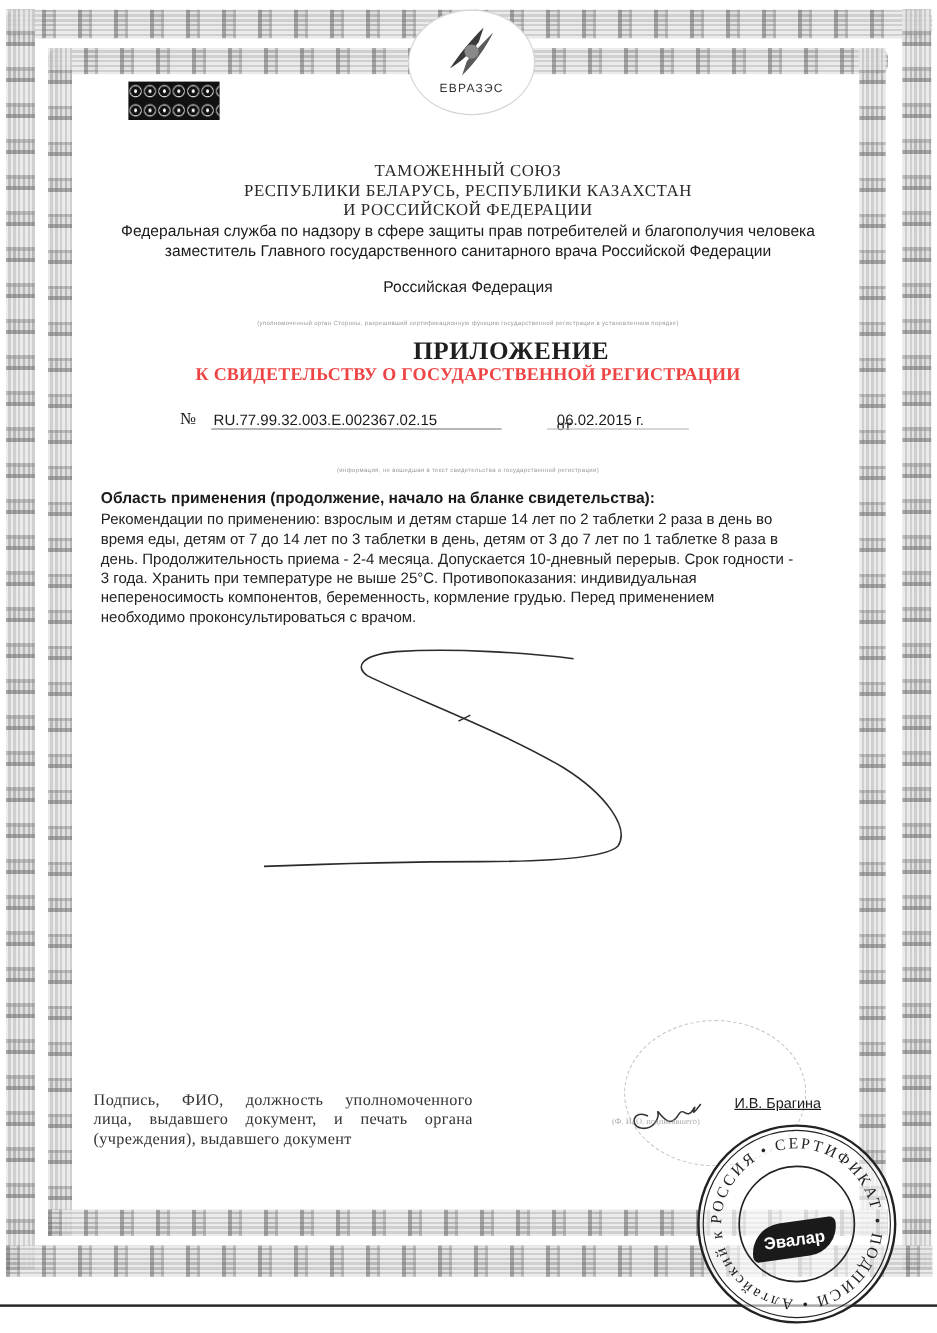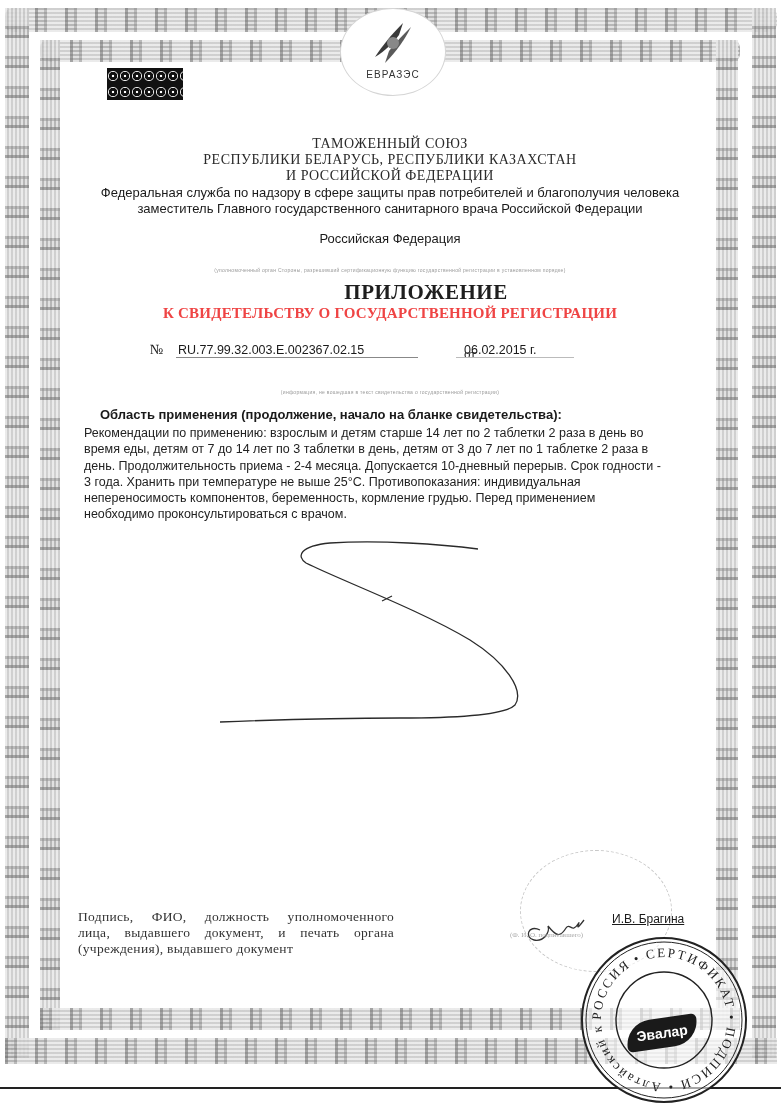--- a/index.html
+++ b/index.html
@@ -51,21 +51,21 @@
   .title-2 { top: 305px; font-size: 15px; font-weight: bold; letter-spacing: 0.2px; color: #ef4444; }
 
   .regline { position: absolute; top: 342px; left: 150px; width: 450px; height: 18px; font-size: 12.5px; }
   .regline .no-sign { position: absolute; left: 0; top: 0; font-family: "Liberation Serif", serif; font-size: 14px; }
   .regline .reg-num { position: absolute; left: 26px; top: 1px; width: 240px; border-bottom: 1px solid #888; padding-left: 2px; }
   .regline .ot { position: absolute; left: 278px; top: 4px; font-family: "Liberation Serif", serif; font-size: 13px; margin-left: 36px; }
   .regline .reg-date { position: absolute; left: 306px; top: 1px; width: 110px; border-bottom: 1px solid #bbb; padding-left: 8px; }
   .caption-2 { top: 389px; }
 
   
-  .section-title { position: absolute; left: 100px; top: 407px; font-size: 13px; font-weight: bold; }
+  .section-title { position: absolute; left: 84px; top: 407px; font-size: 13px; font-weight: bold; }
   .body-text { position: absolute; left: 84px; top: 425px; width: 620px; font-size: 12.5px; line-height: 16.3px; color: #222; }
   .body-text div { white-space: nowrap; }
 
   
   .squiggle { position: absolute; left: 0; top: 0; }
 
   
   .sign-caption { position: absolute; left: 78px; top: 909px; width: 316px; font-family: "Liberation Serif", serif; font-size: 13.5px; line-height: 16px; color: #333; text-align: justify; text-align-last: left; letter-spacing: 0.3px; }
   .sign-caption div { text-align: justify; text-align-last: justify; }
   .sign-caption div.last { text-align-last: left; }
@@ -120,21 +120,21 @@
     <span class="no-sign">№</span>
     <span class="reg-num">RU.77.99.32.003.E.002367.02.15</span>
     <span class="ot">от</span>
     <span class="reg-date">06.02.2015 г.</span>
   </div>
   <div class="hdr faint caption-2">(информация, не вошедшая в текст свидетельства о государственной регистрации)</div>
 
   <div class="section-title">Область применения (продолжение, начало на бланке свидетельства):</div>
   <div class="body-text">
     <div>Рекомендации по применению: взрослым и детям старше 14 лет по 2 таблетки 2 раза в день во</div>
-    <div>время еды, детям от 7 до 14 лет по 3 таблетки в день, детям от 3 до 7 лет по 1 таблетке 2 раза в</div>
+    <div>время еды, детям от 7 до 14 лет по 3 таблетки в день, детям от 3 до 7 лет по 1 таблетке 8 раза в</div>
     <div>день. Продолжительность приема - 2-4 месяца. Допускается 10-дневный перерыв. Срок годности -</div>
     <div> 3 года. Хранить при температуре не выше 25°С. Противопоказания: индивидуальная</div>
     <div>непереносимость компонентов, беременность, кормление грудью. Перед применением</div>
     <div>необходимо проконсультироваться с врачом.</div>
   </div>
 
   <svg class="squiggle" width="781" height="1111">
     <path d="M478 549 C440 544, 380 540, 330 543 C300 546, 296 556, 306 563 C340 580, 420 610, 470 640 C505 662, 525 690, 515 705 C505 715, 460 718, 400 718 C330 718, 270 720, 220 722" fill="none" stroke="#2a2a2a" stroke-width="1.3"></path>
     <path d="M382 601 L392 596" stroke="#2a2a2a" stroke-width="1.1"></path>
   </svg>

